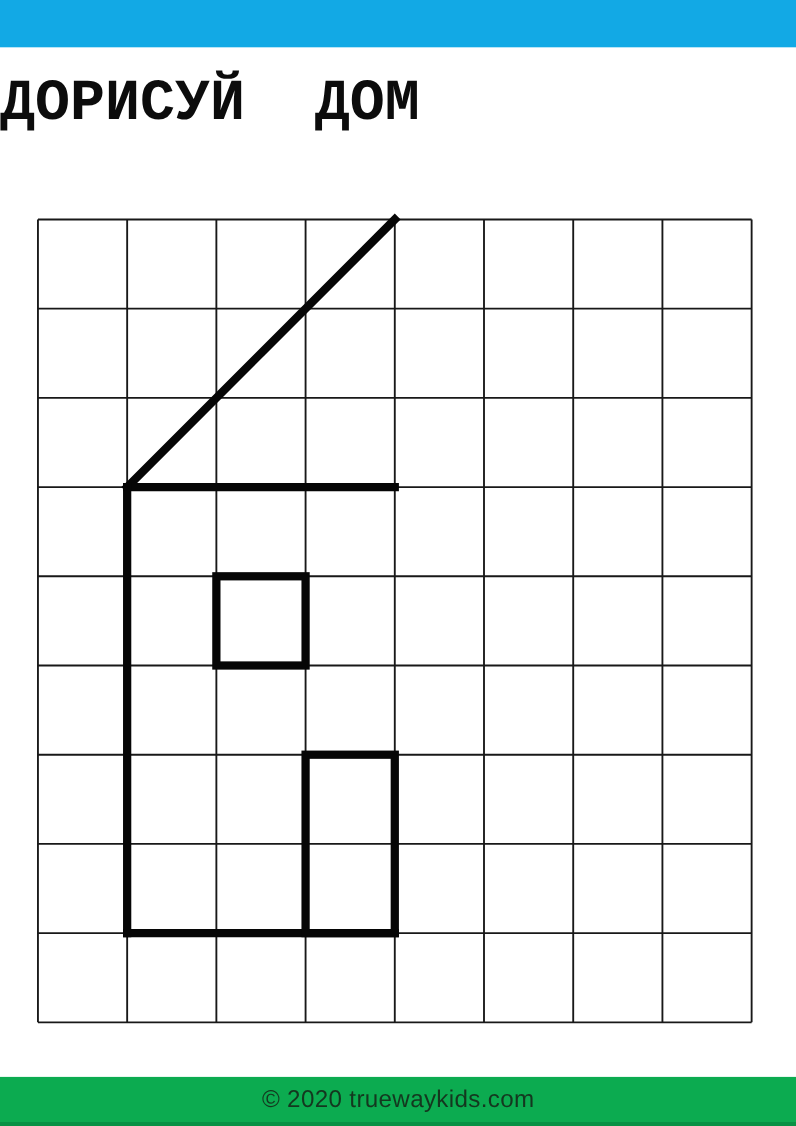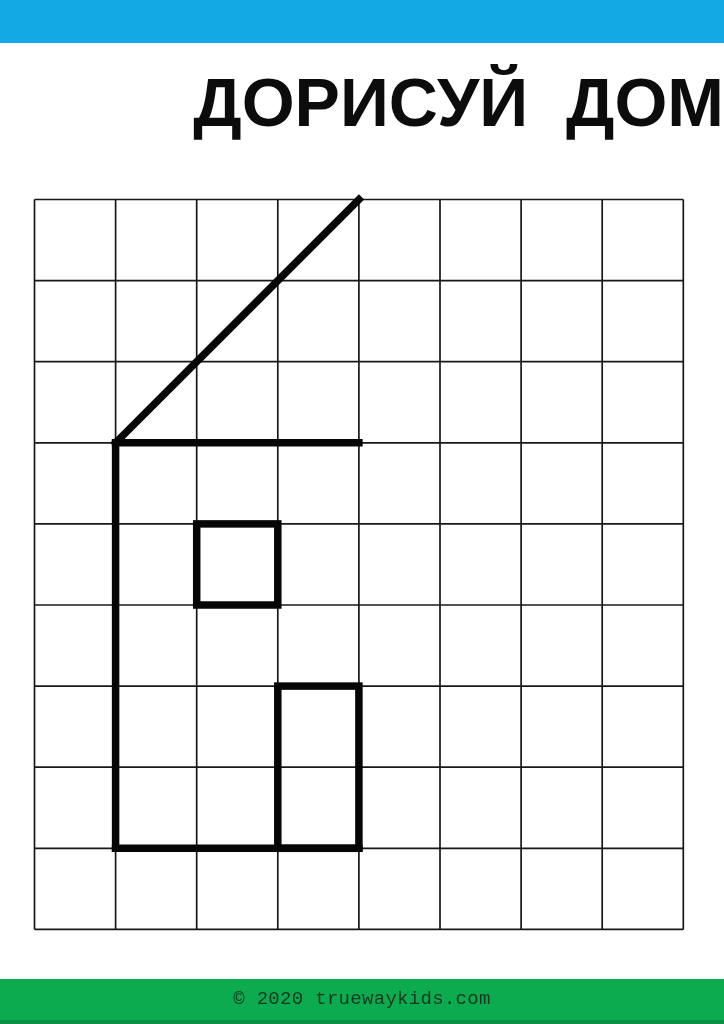--- a/index.html
+++ b/index.html
@@ -21,24 +21,24 @@
     left: 0;
     width: 724px;
     height: 43px;
   }
   .title {
     position: absolute;
     top: 67px;
     left: 0;
     right: 0;
     margin: 0;
-    text-align: right;
-    font-family: Liberation Sans, sans-serif;
+    text-align: left;
+    font-family: Liberation Mono, monospace;
     font-weight: bold;
-    font-size: 68px;
+    font-size: 53px;
     line-height: 1.05;
     letter-spacing: 0px;
     color: #0c0c0c;
     white-space: pre;
   }
   .worksheet {
     position: absolute;
     top: 0;
     left: 0;
     width: 724px;
@@ -49,22 +49,22 @@
     top: 979px;
     left: 0;
     width: 724px;
     height: 45px;
     box-sizing: border-box;
     display: flex;
     align-items: center;
     justify-content: center;
   }
   .footer-text {
-    font-family: Liberation Mono, monospace;
-    font-size: 19px;
+    font-family: Liberation Sans, sans-serif;
+    font-size: 22px;
     letter-spacing: 0.3px;
     transform: translateY(-1px);
   }
 </style>
 </head>
 <body>
 
 <div class="page">
 
   <div class="header-bar" style="background: rgb(18, 169, 229); height: 43px;"></div>

